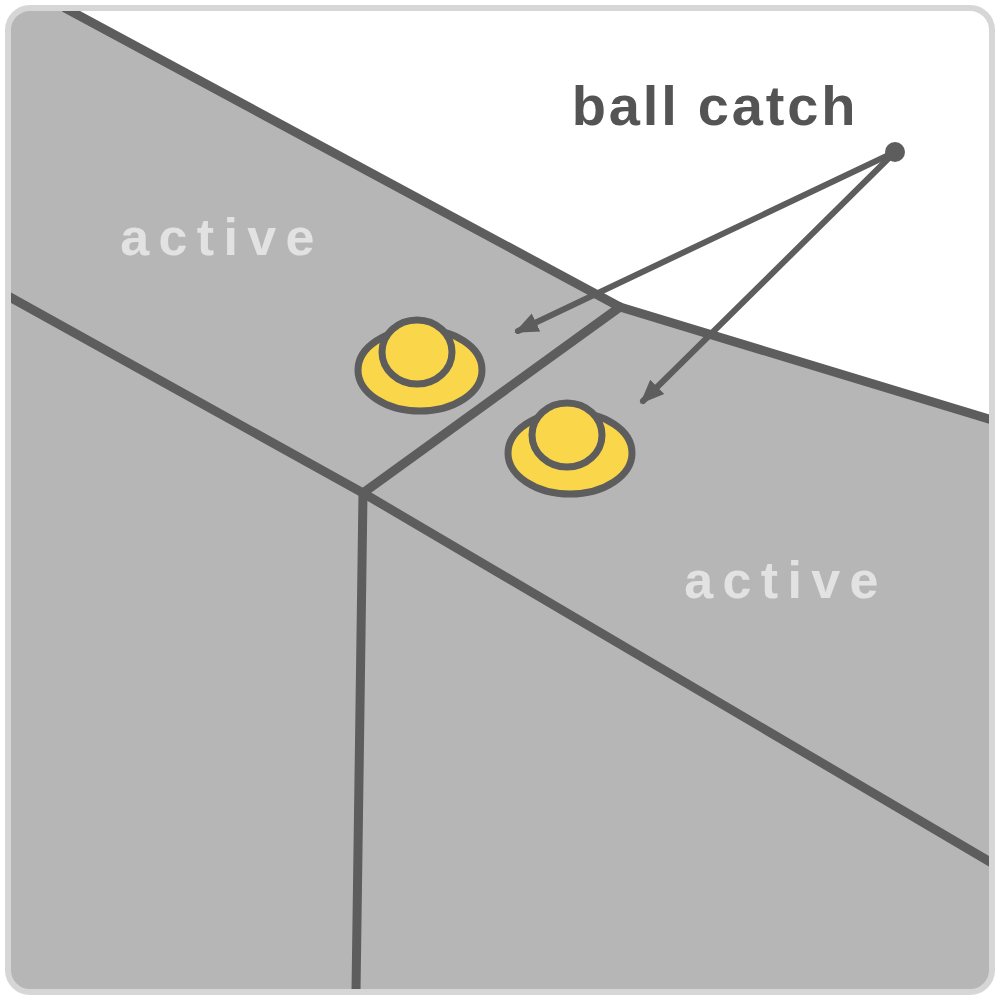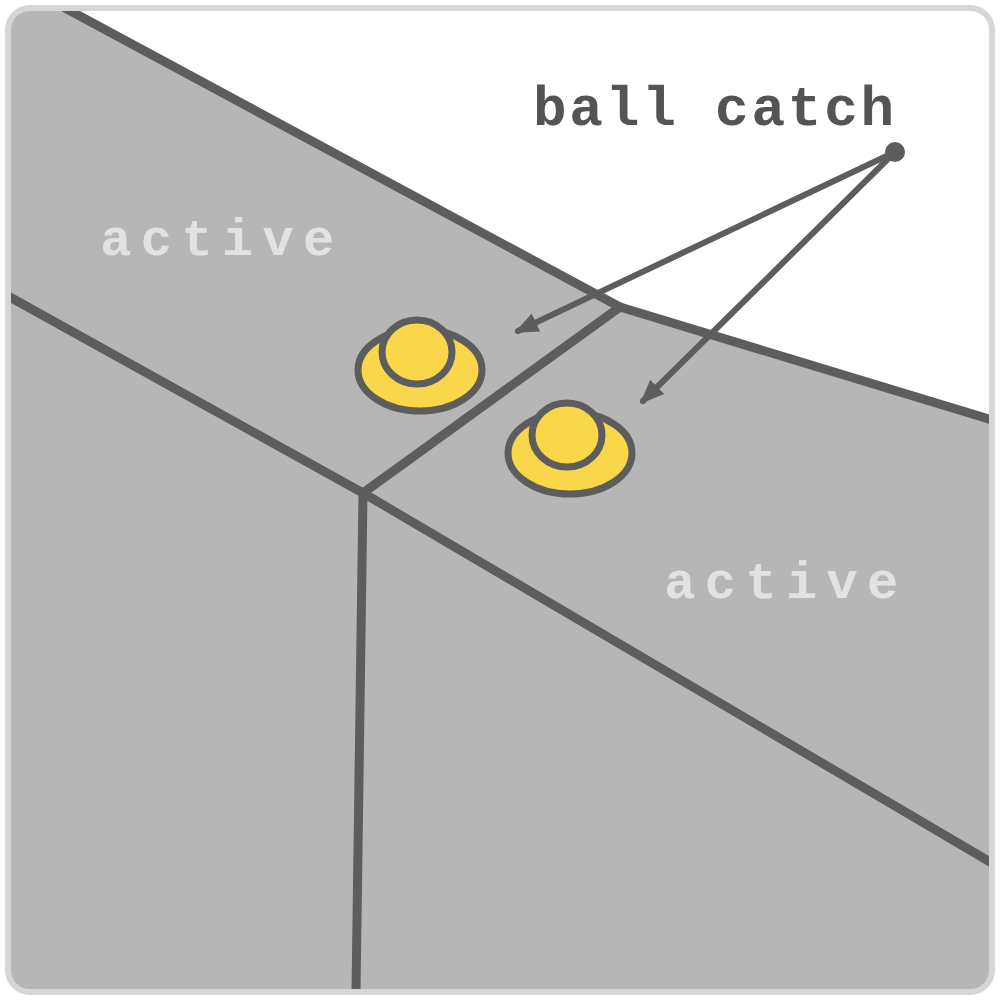--- a/index.html
+++ b/index.html
@@ -1,20 +1,20 @@
 <!DOCTYPE html>
 <html style="--door-gray: #b6b6b6; --edge-dark: #5d5d5d; --catch-yellow: #f9d64a; --label-light: #e2e2e2; --label-dark: #545454; --frame-border: #d6d6d6; --background: #ffffff;"><head>
 <meta charset="utf-8">
 <style>
   html,body{margin:0;padding:0;background:#fff;}
   .stage{
     position:relative;
     width:1000px;height:1000px;
     background:#fff;
-    font-family:Liberation Mono, monospace;
+    font-family:Liberation Sans, sans-serif;
   }
   svg{display:block;width:1000px;height:1000px;}
   .door-face{fill:var(--door-gray,#b6b6b6);stroke:none;}
   .edge{stroke:var(--edge-dark,#5d5d5d);stroke-width:9;stroke-linecap:round;fill:none;}
   .catch-part{fill:var(--catch-yellow,#f9d64a);stroke:var(--edge-dark,#5d5d5d);stroke-width:7;}
   .arrow{stroke:var(--edge-dark,#5d5d5d);stroke-width:6;fill:none;stroke-linecap:round;}
   .dot{fill:var(--edge-dark,#5d5d5d);}
   .arrowhead{fill:var(--edge-dark,#5d5d5d);}
   .title-text{
     fill:var(--label-dark,#545454);

